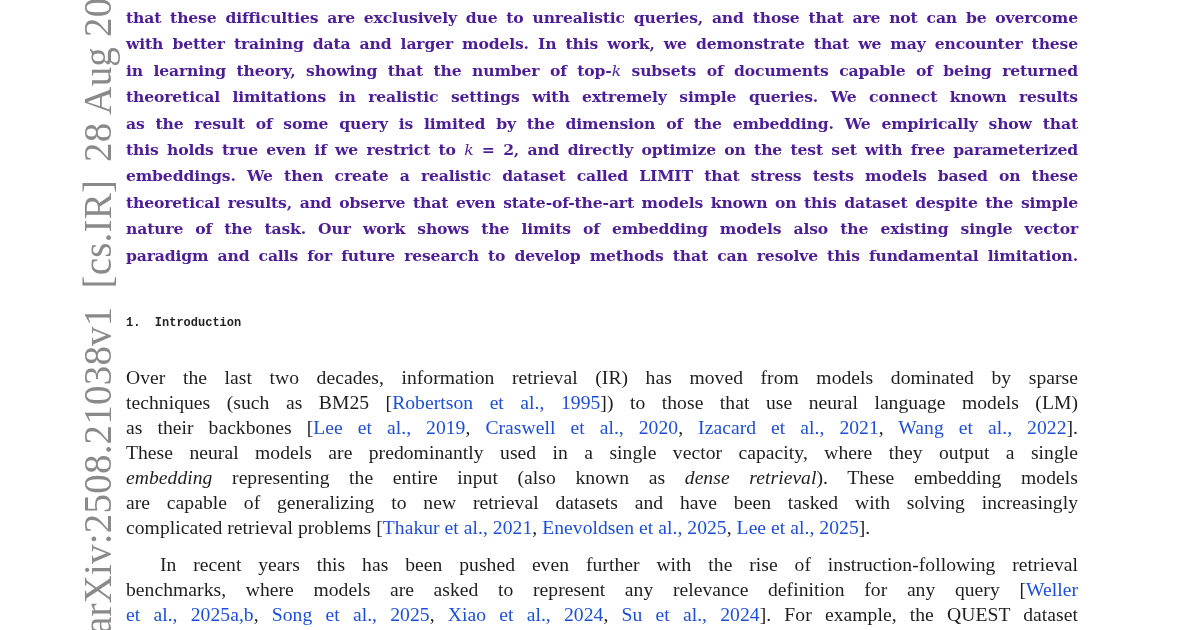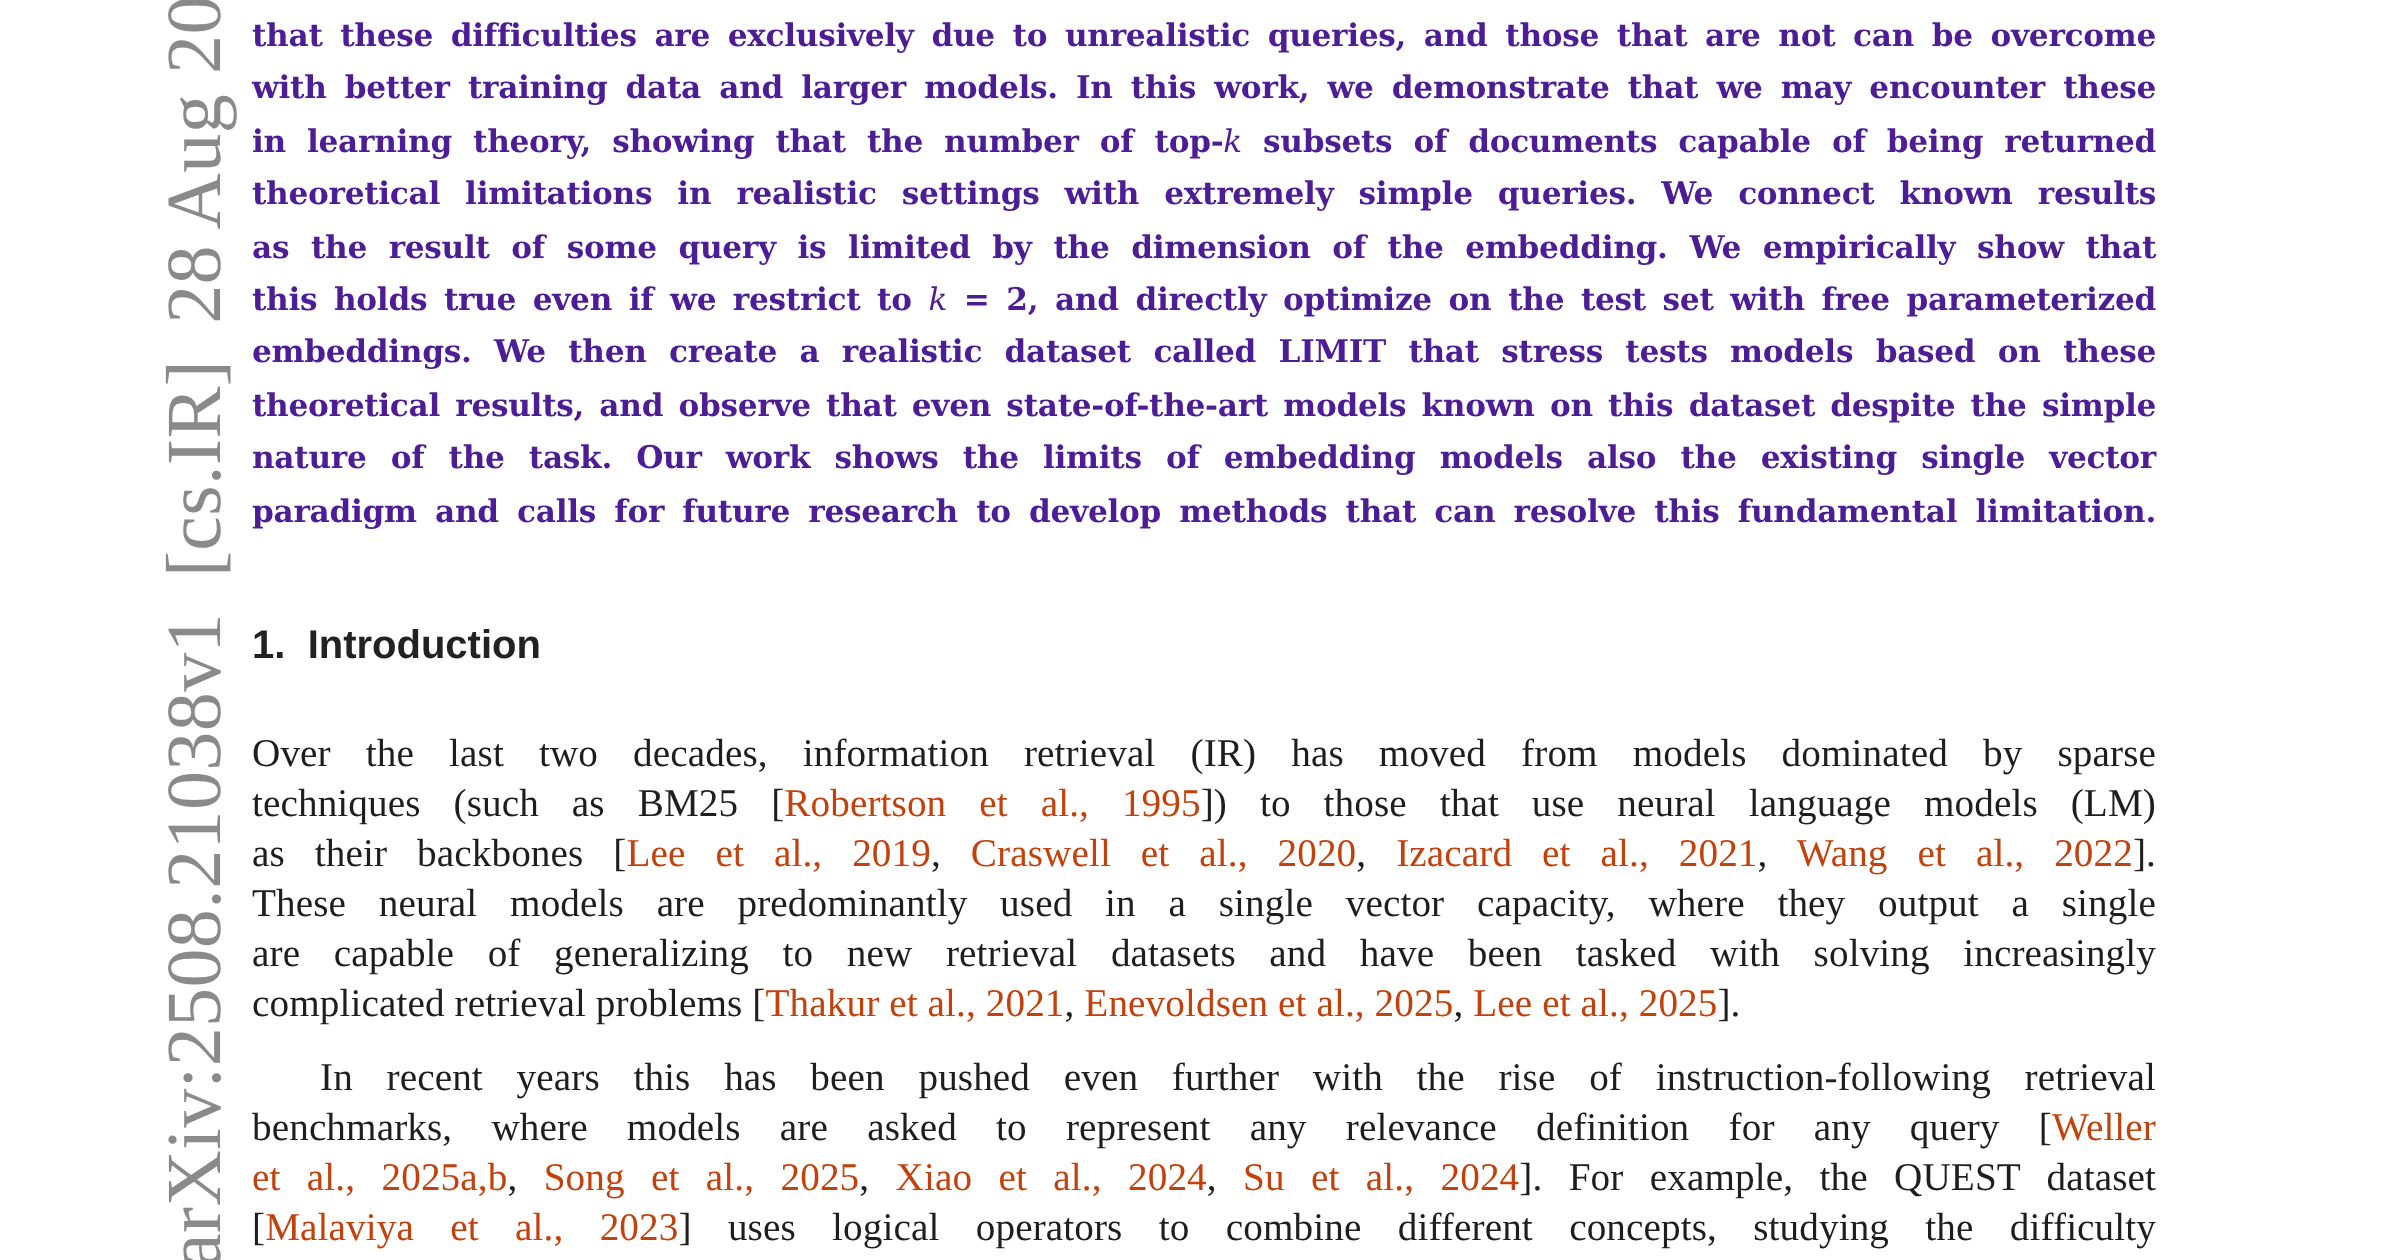--- a/index.html
+++ b/index.html
@@ -34,37 +34,37 @@
       font-weight: bold;
       font-size: 15.6px;
       line-height: 26.4px;
       letter-spacing: -0.15px;
       text-align: justify;
       color: #4c1d95;
     }
     .line { display: block; white-space: nowrap; text-align-last: justify; text-align: justify; }
     .section-title {
       margin: 39px 0 0 0;
-      font-family: Liberation Sans, sans-serif;
+      font-family: Liberation Mono, monospace;
       font-weight: bold;
-      font-size: 20px;
+      font-size: 12px;
       line-height: 30px;
       color: #222;
     }
     .body-text {
       margin-top: 27px;
       font-family: "Liberation Serif", serif;
       font-size: 19.6px;
       line-height: 25px;
       color: #1e1e1e;
     }
     .body-text .line { letter-spacing: 0.05px; }
     .para2 { margin-top: 12px; }
     .indent { padding-left: 34px; }
-    .cite { color: #c2410c; margin-top: 36px; }
+    .cite { color: #1d4ed8; margin-top: 36px; }
     .it { font-style: italic; }
     .bold { font-weight: normal; }
     .last { text-align-last: left; }
   </style>
 </head>
 <body>
 
 <div class="stamp">
   <span>arXiv:2508.21038v1</span><span class="gap"></span><span>[cs.IR]</span><span class="gap"></span><span>28 Aug 2025</span>
 </div>
@@ -88,20 +88,21 @@
   <h2 class="section-title">
     <span>1.</span>&nbsp; <span>Introduction</span>
   </h2>
 
   <div class="body-text">
     <div class="para">
       <span class="line">Over the last two decades, information retrieval (IR) has moved from models dominated by sparse</span>
       <span class="line"><span>techniques (such as BM25 [</span><a class="cite">Robertson et al., 1995</a><span>]) to those that use neural language models (LM)</span></span>
       <span class="line"><span>as their backbones [</span><a class="cite">Lee et al., 2019</a>, <a class="cite">Craswell et al., 2020</a>, <a class="cite">Izacard et al., 2021</a>, <a class="cite">Wang et al., 2022</a><span>].</span></span>
       <span class="line">These neural models are predominantly used in a single vector capacity, where they output a single</span>
+      <span class="line"><span class="it">embedding</span><span> representing the entire input (also known as </span><span class="it">dense retrieval</span><span>). These embedding models</span></span>
       <span class="line">are capable of generalizing to new retrieval datasets and have been tasked with solving increasingly</span>
       <span class="line last"><span>complicated retrieval problems [</span><a class="cite">Thakur et al., 2021</a>, <a class="cite">Enevoldsen et al., 2025</a>, <a class="cite">Lee et al., 2025</a><span>].</span></span>
     </div>
 
     <div class="para para2">
       <span class="line indent">In recent years this has been pushed even further with the rise of instruction-following retrieval</span>
       <span class="line"><span>benchmarks, where models are asked to represent </span><span class="bold">any relevance definition</span><span> for </span><span class="bold">any query</span><span> [</span><a class="cite">Weller</a></span>
       <span class="line"><a class="cite">et al., 2025a,b</a>, <a class="cite">Song et al., 2025</a>, <a class="cite">Xiao et al., 2024</a>, <a class="cite">Su et al., 2024</a><span>]. For example, the QUEST dataset</span></span>
       <span class="line"><span>[</span><a class="cite">Malaviya et al., 2023</a><span>] uses logical operators to combine different concepts, studying the difficulty</span></span>
     </div>

